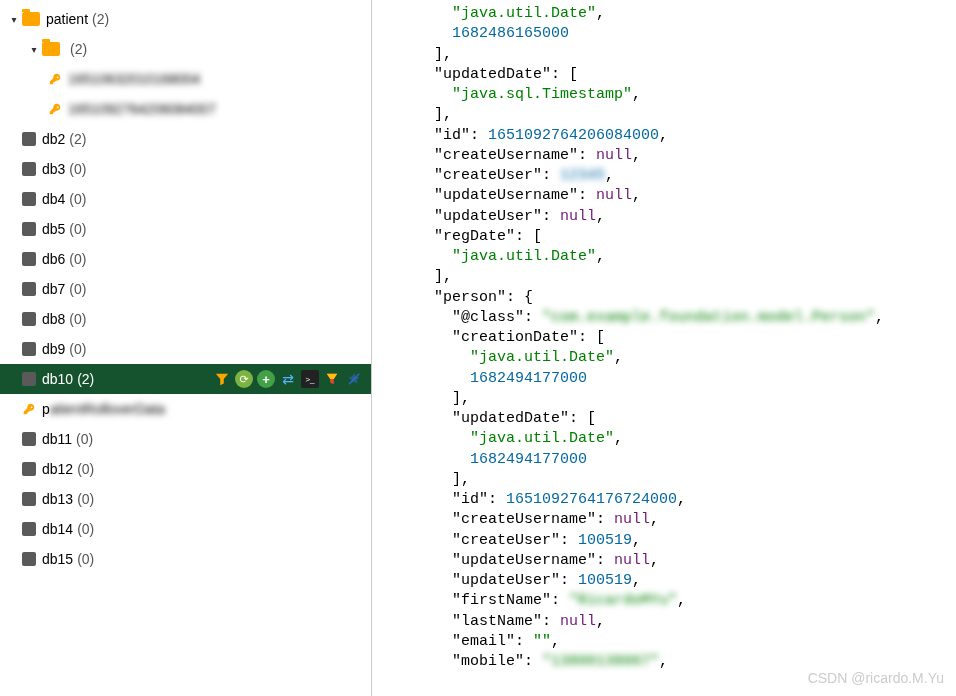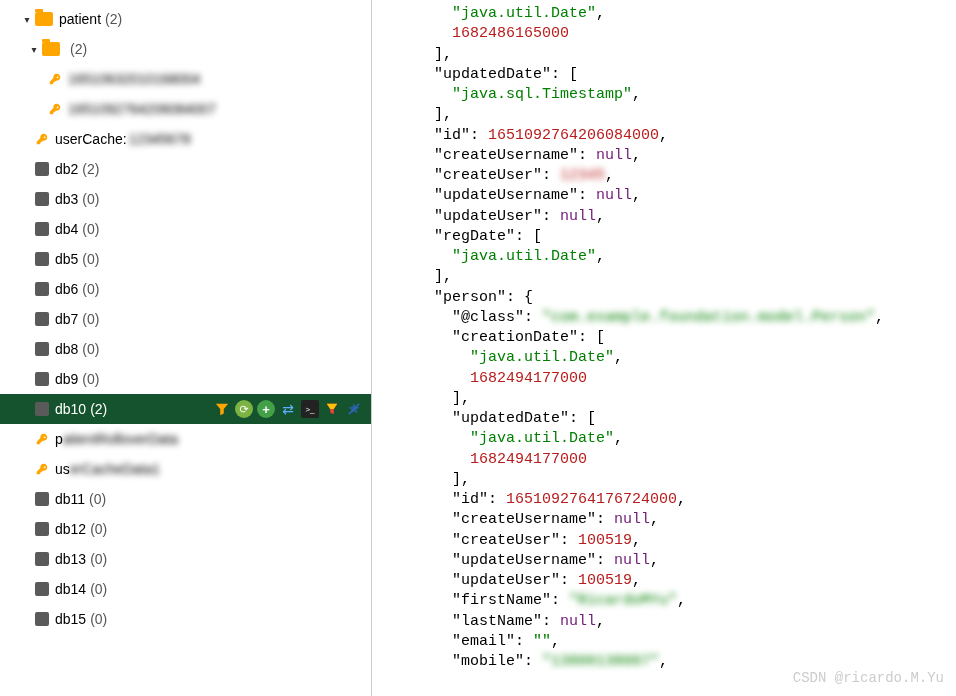--- a/index.html
+++ b/index.html
@@ -26,21 +26,21 @@
   font-family: Consolas, "Courier New", monospace;
   font-size: 15px;
   padding: 4px 0;
   line-height: 1.35;
   position: relative;
 }
 .tree-item {
   display: flex;
   align-items: center;
   height: 30px;
-  padding-left: 21px;
+  padding-left: 8px;
   cursor: pointer;
   white-space: nowrap;
 }
 .tree-item.indent1 { padding-left: 28px; }
 .tree-item.indent2 { padding-left: 48px; }
 .tree-item.selected {
   background: #14532d;
   color: #fff;
 }
 .folder-icon {
@@ -107,30 +107,30 @@
 .ico-filter { color: #ffa500; }
 .ico-refresh { background: #7cb342; border-radius: 50%; color: #fff; font-size: 11px; }
 .ico-add { background: #43a047; border-radius: 50%; color: #fff; font-size: 13px; font-weight: bold; }
 .ico-term { background: #222; color: #fff; font-size: 8px; }
 .blur {
   filter: blur(3px);
   -webkit-filter: blur(3px);
 }
 .code-line { white-space: pre; padding-left: 8px; }
 .str { color: #008000; }
-.num { color: #b91c1c; }
+.num { color: #0369a1; }
 .null { color: #701a75; }
 .key { color: #000; }
 .punct { color: #000; }
 .watermark {
   position: absolute;
   bottom: 8px;
   right: 12px;
   color: #ccc;
-  font-family: Liberation Mono, monospace;
+  font-family: Liberation Sans, sans-serif;
   font-size: 14px;
 }
 </style>
 </head>
 <body>
 
 <div class="sidebar">
   <div class="tree-item">
     <span class="chevron down"></span>
     <span class="folder-icon"></span>
@@ -147,28 +147,20 @@
     <span class="key-icon"><svg viewBox="0 0 16 16">
           <path fill="#ffa500" d="M10 2a4 4 0 0 0-3.9 4.9L2 11v3h3l1-1v-1h1v-1h1l1.1-1.1A4 4 0 1 0 10 2zm1 3a1 1 0 1 1 0 2 1 1 0 0 1 0-2z"></path>
         </svg></span>
     <span class="blur">16510632010168004</span>
   </div>
   <div class="tree-item indent2">
     <span class="key-icon"><svg viewBox="0 0 16 16">
           <path fill="#ffa500" d="M10 2a4 4 0 0 0-3.9 4.9L2 11v3h3l1-1v-1h1v-1h1l1.1-1.1A4 4 0 1 0 10 2zm1 3a1 1 0 1 1 0 2 1 1 0 0 1 0-2z"></path>
         </svg></span>
     <span class="blur">1651092764206084007</span>
-  </div>
-  <div class="tree-item">
-    <span class="chevron none"></span>
-    <span class="key-icon"><svg viewBox="0 0 16 16">
-          <path fill="#ffa500" d="M10 2a4 4 0 0 0-3.9 4.9L2 11v3h3l1-1v-1h1v-1h1l1.1-1.1A4 4 0 1 0 10 2zm1 3a1 1 0 1 1 0 2 1 1 0 0 1 0-2z"></path>
-        </svg></span>
-    <span>userCache:</span>
-    <span class="blur" style="margin-left:2px;">12345678</span>
   </div>
   <div id="dbs-container">
       <div class="tree-item">
         <span class="chevron none"></span>
         <span class="db-icon"></span>
         <span>db2</span>
         <span class="count">  (2)</span>
       </div>
       <div class="tree-item">
         <span class="chevron none"></span>
@@ -242,27 +234,20 @@
         </span>
     </span>
   </div>
   <div id="db10keys-container">
       <div class="tree-item">
         <span class="chevron none"></span>
         <span class="key-icon"><svg viewBox="0 0 16 16">
             <path fill="#ffa500" d="M10 2a4 4 0 0 0-3.9 4.9L2 11v3h3l1-1v-1h1v-1h1l1.1-1.1A4 4 0 1 0 10 2zm1 3a1 1 0 1 1 0 2 1 1 0 0 1 0-2z"></path>
           </svg></span>
         <span>p<span class="blur">atientRolloverData</span></span>
-      </div>
-      <div class="tree-item">
-        <span class="chevron none"></span>
-        <span class="key-icon"><svg viewBox="0 0 16 16">
-            <path fill="#ffa500" d="M10 2a4 4 0 0 0-3.9 4.9L2 11v3h3l1-1v-1h1v-1h1l1.1-1.1A4 4 0 1 0 10 2zm1 3a1 1 0 1 1 0 2 1 1 0 0 1 0-2z"></path>
-          </svg></span>
-        <span>us<span class="blur">erCacheData1</span></span>
       </div>
     </div>
   <div id="dbs2-container">
       <div class="tree-item">
         <span class="chevron none"></span>
         <span class="db-icon"></span>
         <span>db11</span>
         <span class="count">  (0)</span>
       </div>
       <div class="tree-item">

